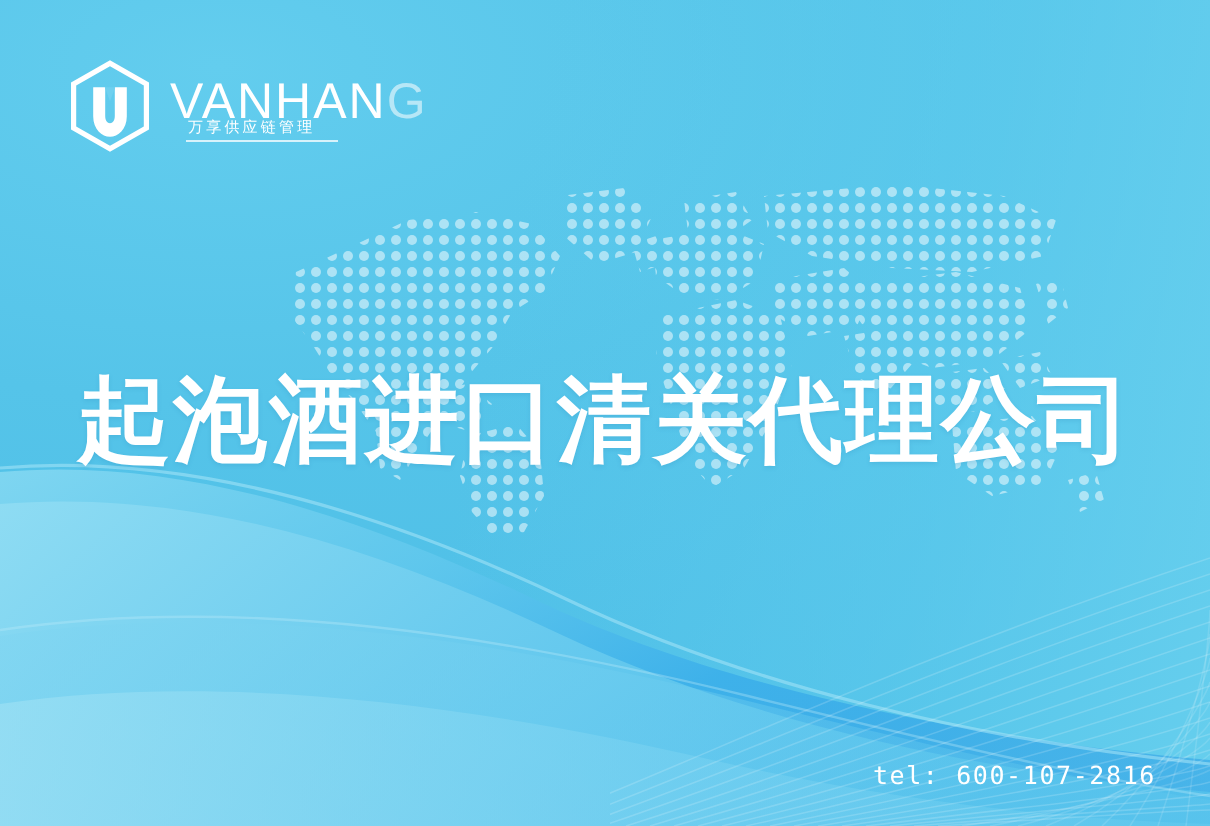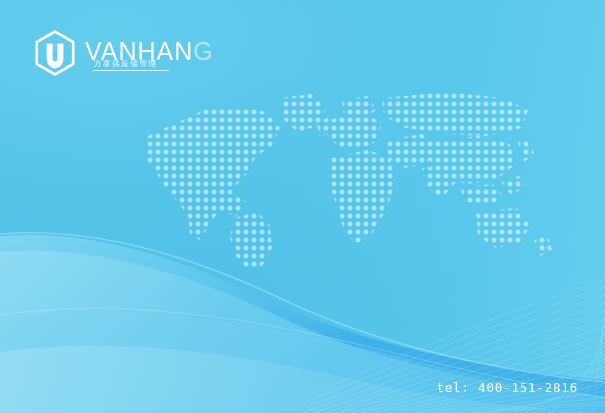--- a/index.html
+++ b/index.html
@@ -291,16 +291,17 @@
         <path d="M18.4,13.6 L21,20.6 L23.6,13.6 Z" fill="#6fd0ef"></path>
       </svg>
     </div>
     <div class="logo-text">
       <span class="logo-word"><span>VANHAN</span><span class="g-out">G</span></span>
       <span class="logo-rule"></span>
       <span class="logo-sub">万享供应链管理</span>
     </div>
   </div>
 
-
-  <div class="tel">tel: 400-151-2816</div>
+  <div class="headline">起泡酒进口清关代理公司</div>
+
+  <div class="tel">tel: 600-107-2816</div>
 
 </div>
 
 </body></html>

